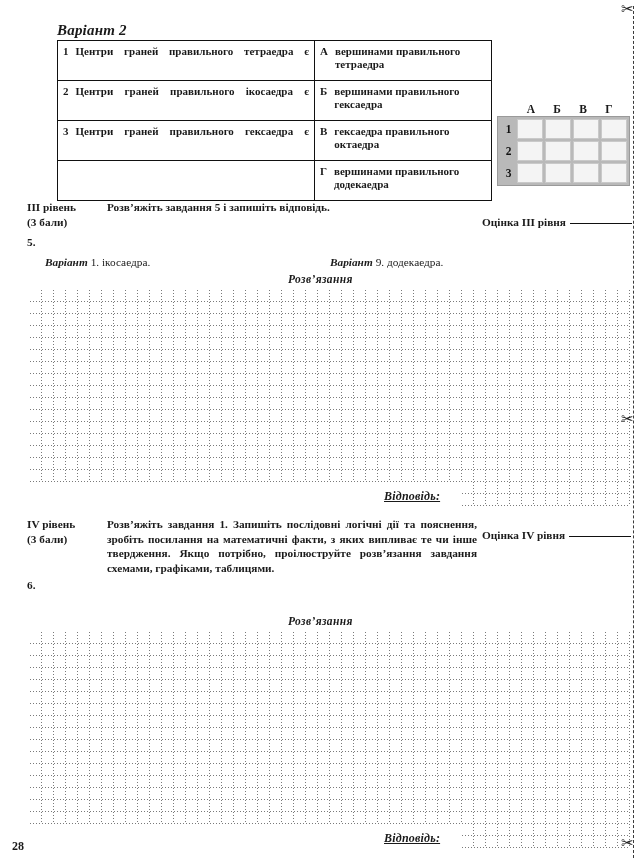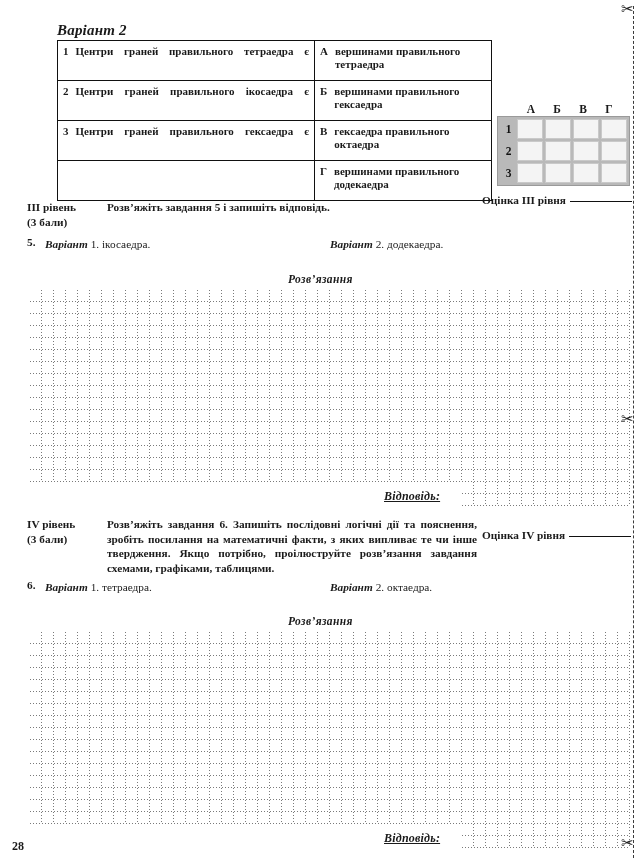--- a/index.html
+++ b/index.html
@@ -152,21 +152,21 @@
   .task {
     position: absolute;
     font-size: 11.3px;
     line-height: 1.32;
     font-weight: bold;
   }
   .task .tnum { position: absolute; left: 0; top: 0; }
   .task .tbody { margin-left: 18px; }
   .task .variants {
     display: flex;
-    margin-top: 2px;
+    margin-top: 20px;
   }
   .task .variants .v1 { width: 285px; }
   .task .vlabel {
     font-style: italic;
     font-weight: bold;
     margin-right: 3px;
   }
   .task .vtext { font-weight: normal; }
 
   .solution-head {
@@ -351,69 +351,61 @@
   </div>
 
   <div class="level" style="left:27px; top:200px; width:430px;">
     <div class="lvl-label">
       <span>III рівень</span>
       <span class="pts">(3 бали)</span>
     </div>
     <div class="lvl-text">Розв’яжіть завдання 5 і запишіть відповідь.</div>
   </div>
 
-  <div class="ocinka" style="left:482px; top:194px;">
+  <div class="ocinka" style="left:482px; top:216px;">
     <span>Оцінка III рівня</span><span class="rule"></span>
   </div>
 
   <div class="task" style="left:27px; top:235px; width:450px;">
     <span class="tnum">5.</span>
     <div class="tbody">
       <div class="variants">
         <div class="v1">
           <span class="vlabel">Варіант</span><span class="vtext">1. ікосаедра.</span>
         </div>
         <div>
-          <span class="vlabel">Варіант</span><span class="vtext">2. додекаедра.</span>
+          <span class="vlabel">Варіант</span><span class="vtext">9. додекаедра.</span>
         </div>
       </div>
     </div>
   </div>
 
   <div class="solution-head" style="left:288px; top:273px;">Розв’язання</div>
 
   <div class="grid-block" style="left:30px; top:290px; width:600px; height:192px;"></div>
 
   <div class="vidpovid" style="left:384px; top:489px;">Відповідь:</div>
 
   <div class="grid-block" style="left:462px; top:482px; width:168px; height:24px;"></div>
 
   <div class="level" style="left:27px; top:517px; width:450px;">
     <div class="lvl-label">
       <span>IV рівень</span>
       <span class="pts">(3 бали)</span>
     </div>
-    <div class="lvl-text">Розв’яжіть завдання 6. Запишіть послідовні логічні дії та пояснення, зробіть посилання на математичні факти, з яких випливає те чи інше твердження. Якщо потрібно, проілюструйте розв’язання завдання схемами, графіками, таблицями.</div>
+    <div class="lvl-text">Розв’яжіть завдання 1. Запишіть послідовні логічні дії та пояснення, зробіть посилання на математичні факти, з яких випливає те чи інше твердження. Якщо потрібно, проілюструйте розв’язання завдання схемами, графіками, таблицями.</div>
   </div>
 
   <div class="ocinka" style="left:482px; top:529px;">
     <span>Оцінка IV рівня</span><span class="rule"></span>
   </div>
 
   <div class="task" style="left:27px; top:578px; width:450px;">
     <span class="tnum">6.</span>
     <div class="tbody">
-      <div class="variants">
-        <div class="v1">
-          <span class="vlabel">Варіант</span><span class="vtext">1. тетраедра.</span>
-        </div>
-        <div>
-          <span class="vlabel">Варіант</span><span class="vtext">2. октаедра.</span>
-        </div>
-      </div>
     </div>
   </div>
 
   <div class="solution-head" style="left:288px; top:615px;">Розв’язання</div>
 
   <div class="grid-block" style="left:30px; top:632px; width:600px; height:192px;"></div>
 
   <div class="vidpovid" style="left:384px; top:831px;">Відповідь:</div>
 
   <div class="grid-block" style="left:462px; top:824px; width:168px; height:24px;"></div>

